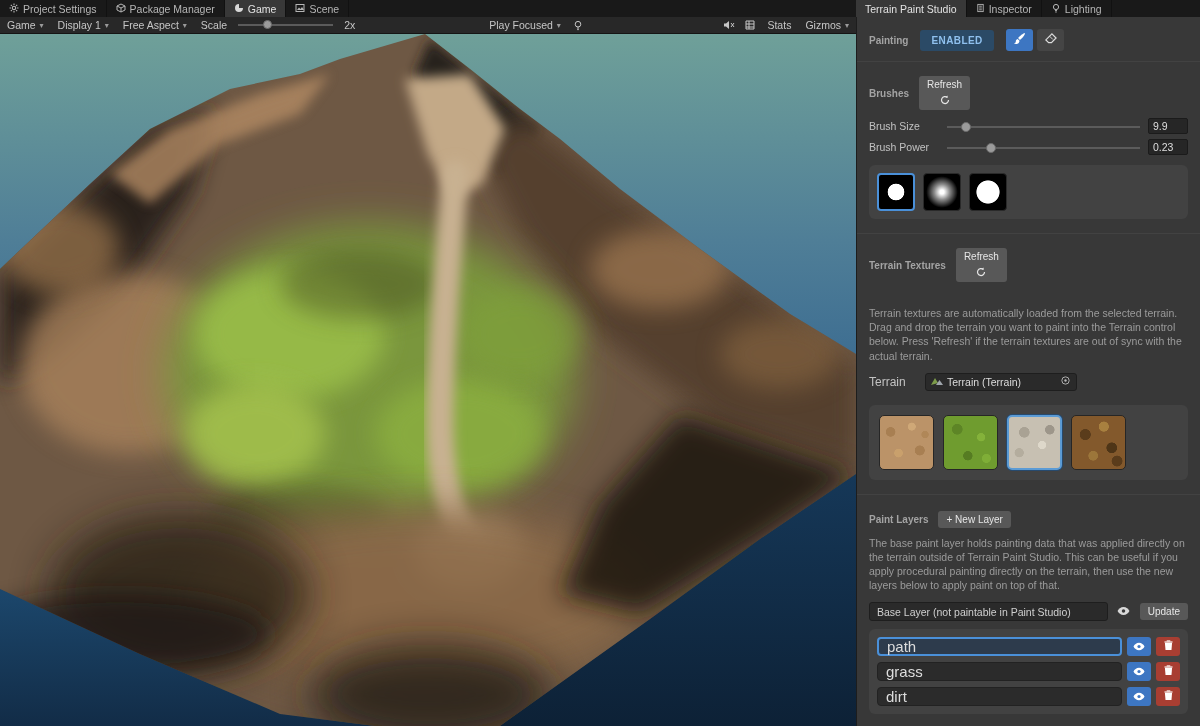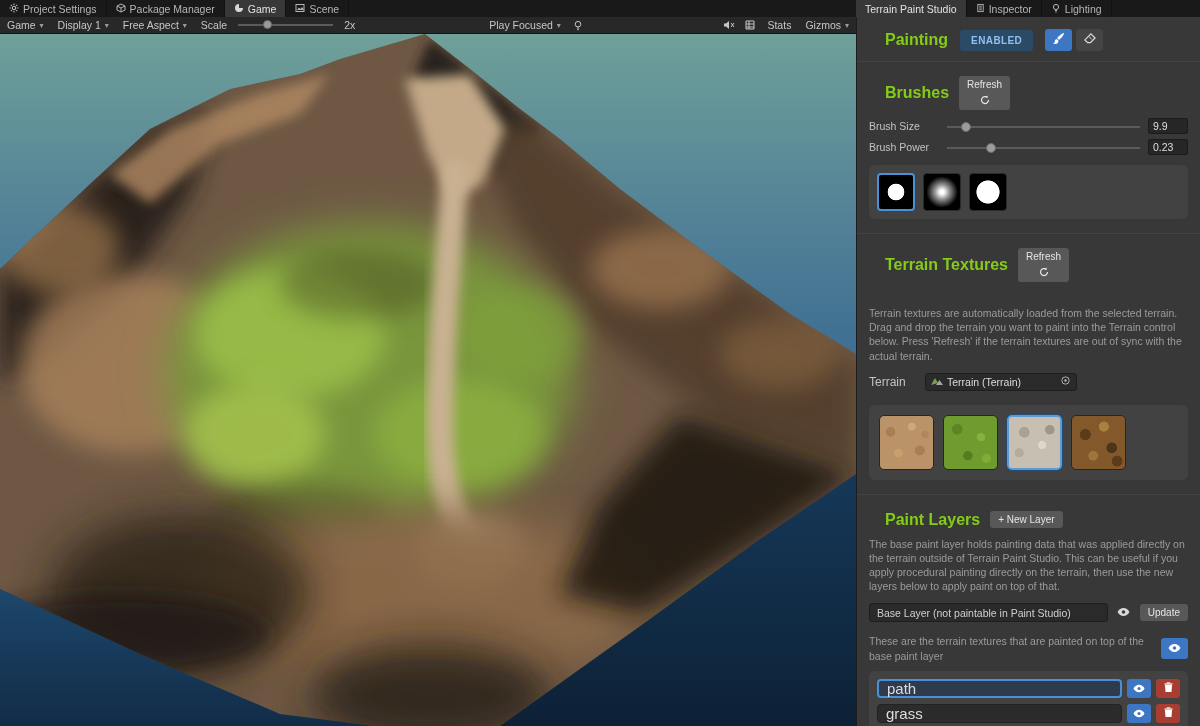--- a/index.html
+++ b/index.html
@@ -31,21 +31,21 @@
   .game-view { position:absolute; top:34px; left:0; width:856px; height:692px; background:#1c3f67; }
   .game-view svg { display:block; }
 
   
   .side-panel { position:absolute; top:17px; left:856px; width:344px; height:709px;
                 background:#383838; border-left:1px solid #1d1d1d; color:#d2d2d2; overflow:hidden; }
   .sec { padding:0 12px; }
   .divider { height:1px; background:#2a2a2a; border-bottom:1px solid #424242; }
 
   .row { display:flex; align-items:center; }
-  .sec-title { font-size:16px; font-weight:700; color:#84cc16;margin-left:16px; }
+  .sec-title { font-size:10px; font-weight:700; color:#a3a3a3; }
   .help { font-size:10.5px; color:#9b9b9b; line-height:1.35; }
 
   .btn { border:none; cursor:pointer; font-family:inherit; display:inline-flex;
          align-items:center; justify-content:center; gap:5px; }
   .btn-enabled { background:#2b4a66; color:#8fc0ee; font-size:10px; font-weight:700;
                  letter-spacing:.4px; padding:5px 11px; border-radius:3px; }
   .btn-tool { width:27px; height:22px; border-radius:3px; background:#454545; }
   .btn-tool.sel { background:#3d76c2; }
   .btn-gray { background:#585858; color:#e6e6e6; font-size:10px; padding:3px 8px; border-radius:3px;flex-direction:column; }
 
@@ -406,29 +406,20 @@
         <span class="text-field">Base Layer (not paintable in Paint Studio)</span>
         <button class="btn icon-plain">
           <span><svg width="13" height="10" viewBox="0 0 12 9">
                 <path d="M6 .8C3.5.8 1.4 2.6.5 4.5 1.4 6.4 3.5 8.2 6 8.2s4.6-1.8 5.5-3.7C10.6 2.6 8.5.8 6 .8z" fill="#d8d8d8"></path>
                 <circle cx="6" cy="4.5" r="1.6" fill="#383838"></circle>
               </svg></span>
         </button>
         <button class="btn btn-gray">Update</button>
       </div>
 
-      <div class="row" style="margin-top:12px; gap:8px; align-items:center;">
-        <span class="help" style="flex:1; margin-top:0;">These are the terrain textures that are painted on top of the base paint layer</span>
-        <button class="btn btn-eye-big">
-          <span><svg width="13" height="10" viewBox="0 0 12 9">
-                <path d="M6 .8C3.5.8 1.4 2.6.5 4.5 1.4 6.4 3.5 8.2 6 8.2s4.6-1.8 5.5-3.7C10.6 2.6 8.5.8 6 .8z" fill="#fff"></path>
-                <circle cx="6" cy="4.5" r="1.6" fill="#3d76c2"></circle>
-              </svg></span>
-        </button>
-      </div>
 
       <div class="layers-box" style="margin-top:8px;">
         <div class="layer-row sel">
           <span class="layer-field">path</span>
           <button class="btn btn-eye">
             <span><svg width="12" height="9" viewBox="0 0 12 9">
                   <path d="M6 .8C3.5.8 1.4 2.6.5 4.5 1.4 6.4 3.5 8.2 6 8.2s4.6-1.8 5.5-3.7C10.6 2.6 8.5.8 6 .8z" fill="#fff"></path>
                   <circle cx="6" cy="4.5" r="1.6" fill="#3d76c2"></circle>
                 </svg></span>
           </button>

